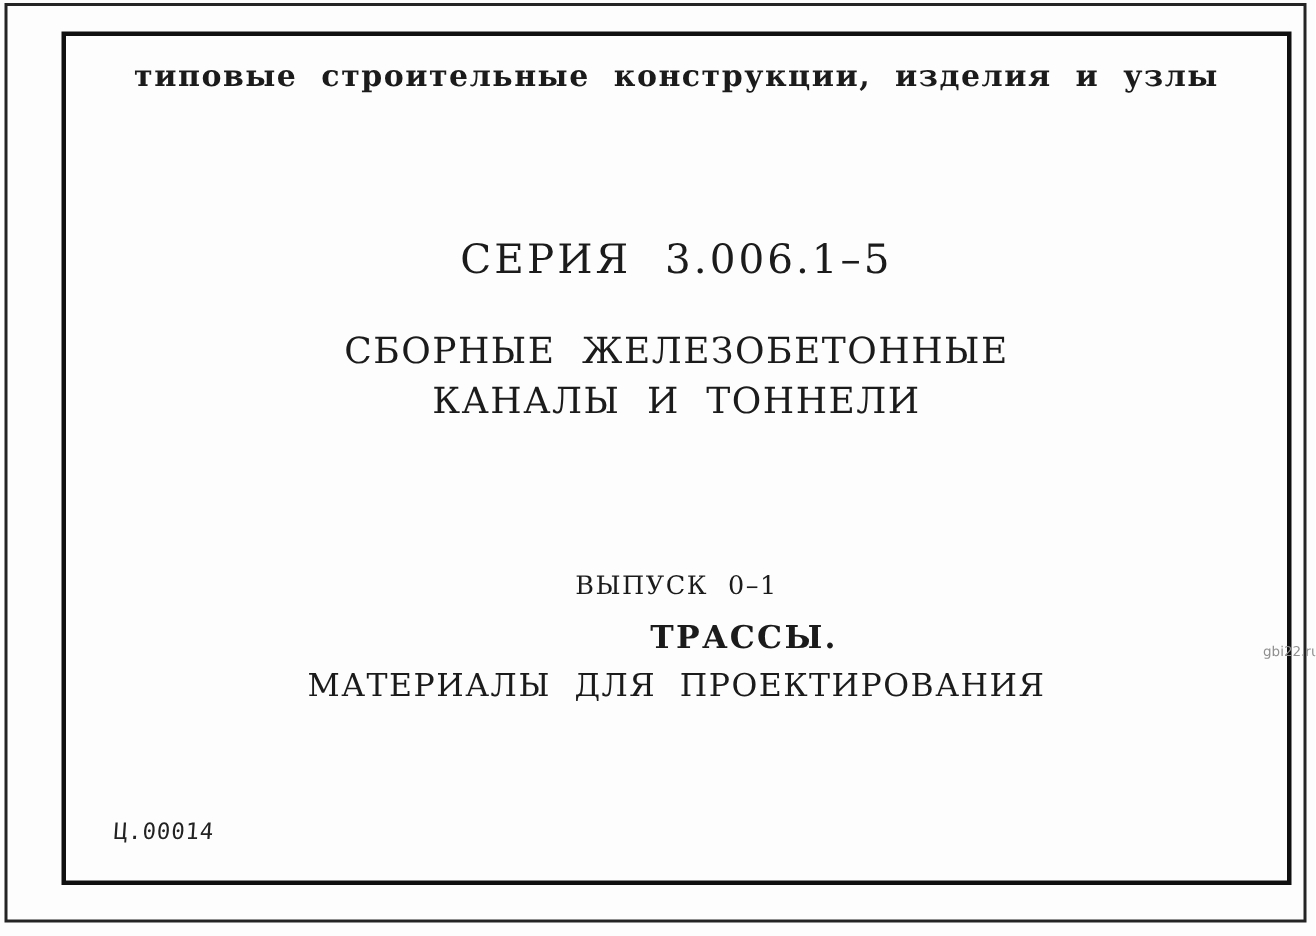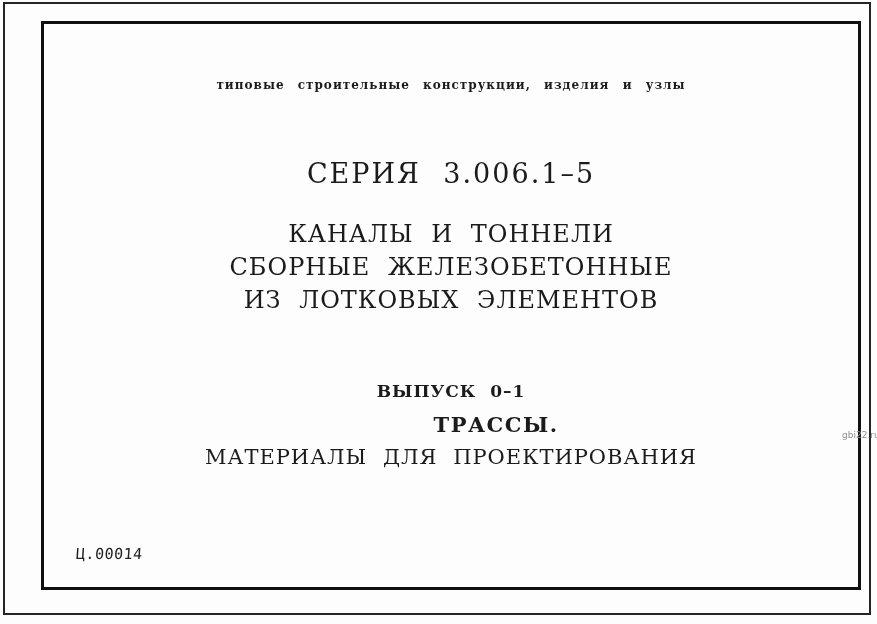--- a/index.html
+++ b/index.html
@@ -36,44 +36,43 @@
   }
   .txt {
     position: absolute;
     left: 41px;
     width: 820px;
     text-align: center;
     white-space: nowrap;
   }
   .header-line {
     top: 38px;
-    font-size: 12px;
+    font-size: 20px;
     font-weight: bold;
     letter-spacing: 1px;
     word-spacing: 8px;
-    margin-top: 40px;
   }
   .series-line {
     top: 158px;
     font-size: 27px;
     font-weight: normal;
     letter-spacing: 2px;
     word-spacing: 12px;
   }
   .title-block {
     top: 218px;
     font-size: 24px;
     line-height: 33px;
     letter-spacing: 1px;
     word-spacing: 9px;
   }
   .issue-line {
     top: 381px;
     font-size: 17px;
-    font-weight: bold;
+    font-weight: normal;
     letter-spacing: 1px;
     word-spacing: 7px;
   }
   .subtitle-1 {
     top: 412px;
     font-size: 21px;
     font-weight: bold;
     letter-spacing: 1.5px;
     margin-left: 45px;
   }
@@ -110,23 +109,22 @@
 <div class="scan">
 
   <div class="outer-border"></div>
   <div class="inner-frame"></div>
 
   <div class="txt header-line">типовые строительные конструкции, изделия и узлы</div>
 
   <div class="txt series-line">СЕРИЯ 3.006.1–5</div>
 
   <div class="txt title-block">
+    <div>СБОРНЫЕ ЖЕЛЕЗОБЕТОННЫЕ</div>
     <div>КАНАЛЫ И ТОННЕЛИ</div>
-    <div>СБОРНЫЕ ЖЕЛЕЗОБЕТОННЫЕ</div>
-    <div>ИЗ ЛОТКОВЫХ ЭЛЕМЕНТОВ</div>
   </div>
 
   <div class="txt issue-line">ВЫПУСК 0–1</div>
 
   <div class="txt subtitle-1">ТРАССЫ.</div>
 
   <div class="txt subtitle-2">МАТЕРИАЛЫ ДЛЯ ПРОЕКТИРОВАНИЯ</div>
 
   <div class="inventory">Ц.00014</div>
 

